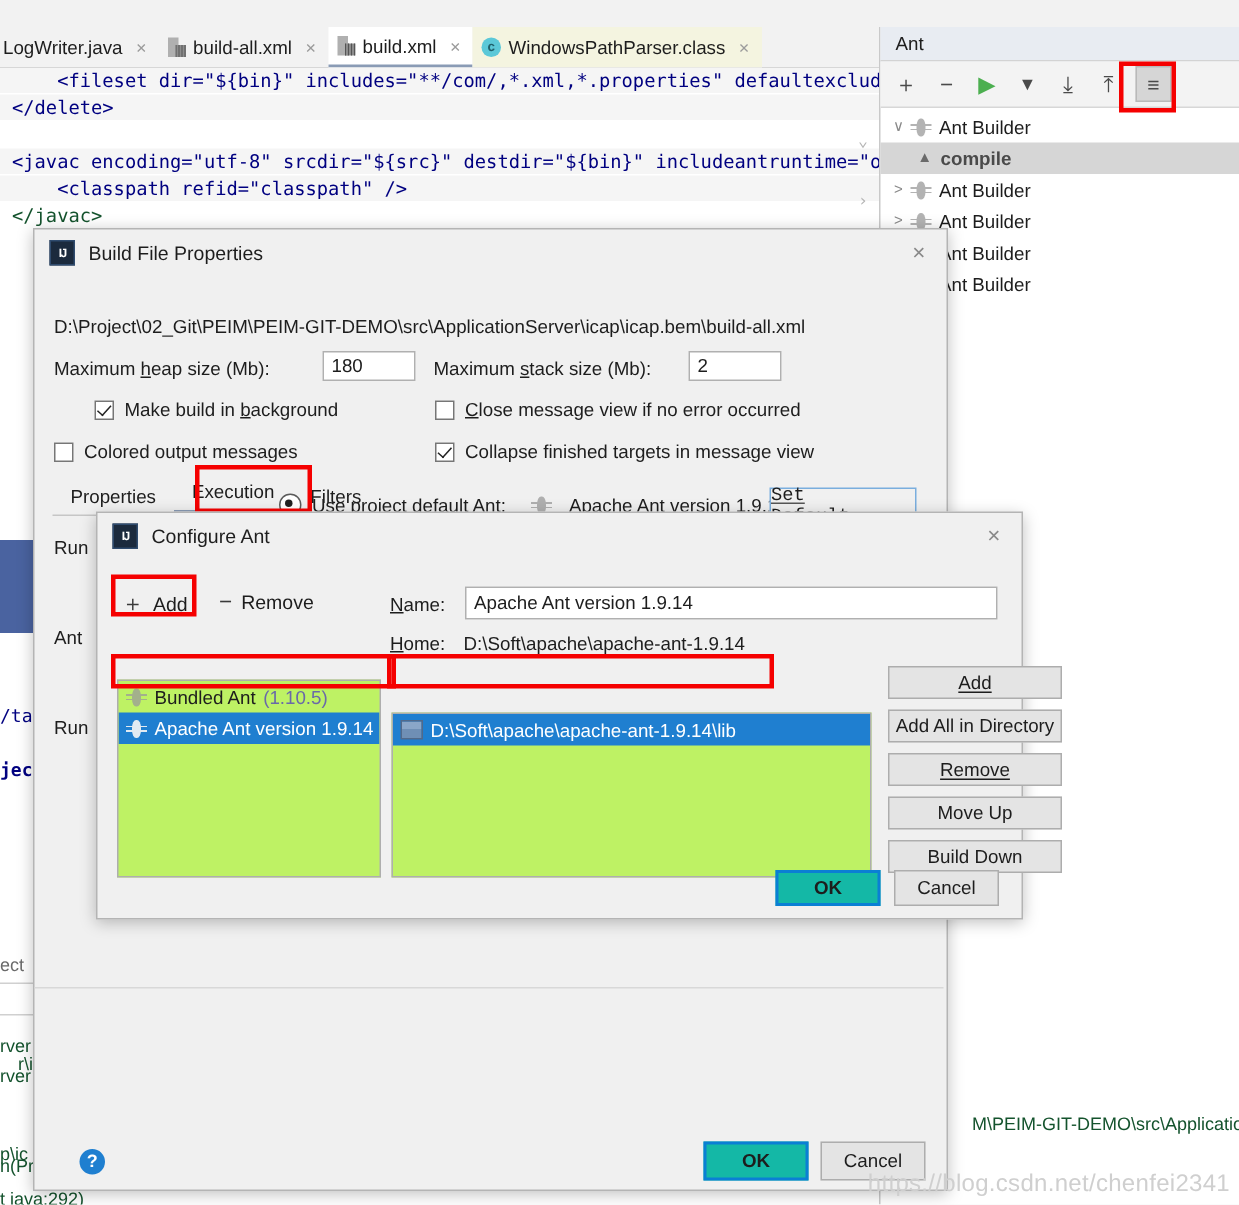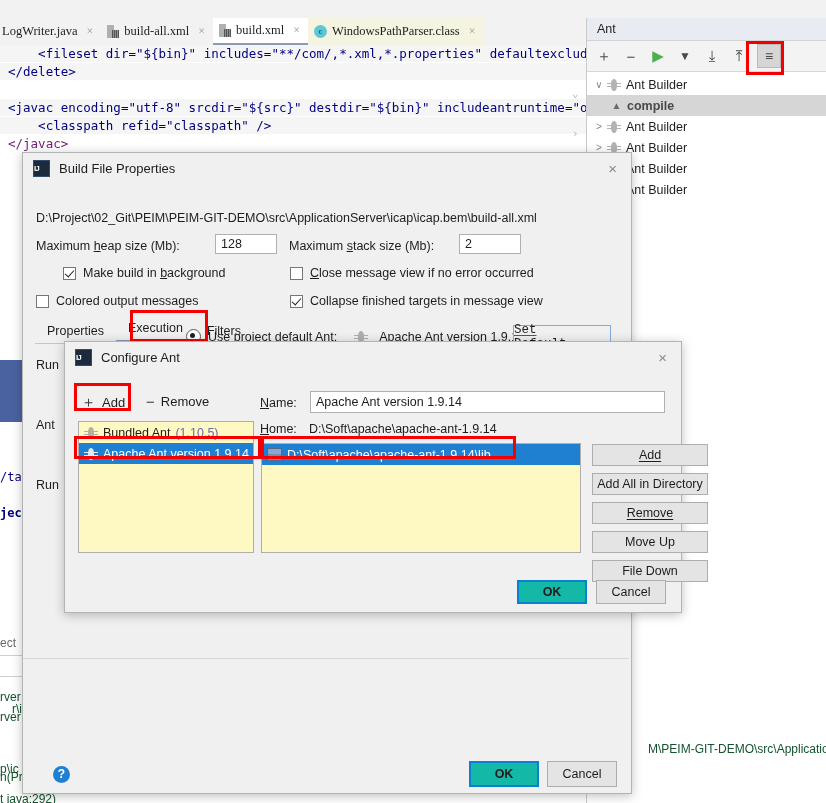--- a/index.html
+++ b/index.html
@@ -10,21 +10,21 @@
     font-size:12px;color:#1a1a1a;
     -webkit-font-smoothing:antialiased;
   }
   .abs{position:absolute;}
 
   
   #ide-root{position:absolute;left:0;top:0;width:826px;height:803px;background:#ffffff;}
   #top-strip{position:absolute;left:0;top:0;width:826px;height:18px;background:#f2f2f2;border-bottom:1px solid #c9c9c9;}
 
   
-  #tab-bar{position:absolute;left:0;top:18px;width:586px;height:27px;background:#f2f2f2;border-bottom:1px solid #404040;display:flex;align-items:center;font-family:Liberation Serif, serif;}
+  #tab-bar{position:absolute;left:0;top:18px;width:586px;height:27px;background:#f2f2f2;border-bottom:1px solid #404040;display:flex;align-items:center;}
   .etab{display:flex;align-items:center;gap:5px;padding:0 8px 0 6px;height:27px;box-sizing:border-box;font-size:12.5px;color:#1d1d1d;white-space:nowrap;}
   .etab.active-file{background:#ffffff;border-bottom:2px solid #8a9bb5;}
   .etab.selected-tab{background:#f4f4e0;}
   .etab .xclose{color:#9b9b9b;font-size:12px;margin-left:4px;}
   .ficon{width:12px;height:13px;position:relative;display:inline-block;flex:none;}
   .ficon.xmlicon:before{content:"";position:absolute;left:0;top:0;width:7px;height:13px;background:#b0b0b0;}
   .ficon.xmlicon:after{content:"";position:absolute;left:5px;top:5px;width:7px;height:8px;
     background:
       linear-gradient(90deg,#555 1px,transparent 1px) 0 0/2px 2px,
       #8d8d8d;}
@@ -54,21 +54,21 @@
   .anticon:after{content:"";position:absolute;left:0px;top:3px;width:14px;height:7px;
     background:
       linear-gradient(180deg,transparent 2px,#9a9a9a 2px,#9a9a9a 3px,transparent 3px),
       linear-gradient(180deg,transparent 5px,#9a9a9a 5px,#9a9a9a 6px,transparent 6px);}
   .tgt-icon{width:15px;text-align:center;color:#6a6a6a;font-size:10px;flex:none;margin-right:3px;}
   .tnode.target{font-weight:bold;color:#4a4a4a;padding-left:22px;}
 
   
   .dlg{position:absolute;background:#f0f0f0;border:1px solid #b4b4b4;box-shadow:0 2px 10px rgba(0,0,0,.25);}
   .dlg-title{height:30px;display:flex;align-items:center;padding:0 6px 0 10px;font-size:13px;color:#1d1d1d;}
-  .ij-logo{width:15px;height:15px;background:#1b2a3d;color:#fff;font-size:8px;font-weight:bold;line-height:15px;margin-right:9px;flex:none;border:1px solid #2f4b6e;letter-spacing:-1px;}
+  .ij-logo{width:15px;height:15px;background:#1b2a3d;color:#fff;font-size:8px;font-weight:bold;line-height:15px;text-align:center;margin-right:9px;flex:none;border:1px solid #2f4b6e;letter-spacing:-1px;}
   .dlg-x{margin-left:auto;color:#8a8a8a;font-size:15px;padding:0 8px;}
 
   .fld{background:#ffffff;border:1px solid #b0b0b0;height:20px;box-sizing:border-box;padding:0 5px;font-size:12.5px;color:#1d1d1d;display:flex;align-items:center;}
   .lbl{font-size:12.5px;color:#1d1d1d;white-space:nowrap;}
   .lbl u{text-decoration:underline;}
 
   .cbx{width:13px;height:13px;border:1px solid #767676;background:#fff;box-sizing:border-box;position:relative;flex:none;}
   .cbx.on:after{content:"";position:absolute;left:3px;top:0px;width:4px;height:8px;border:solid #222;border-width:0 1.6px 1.6px 0;transform:rotate(42deg);}
   .rdo{width:13px;height:13px;border:1px solid #5a5a5a;border-radius:50%;background:#fff;position:relative;flex:none;}
   .rdo.on:after{content:"";position:absolute;left:3px;top:3px;width:5px;height:5px;border-radius:50%;background:#222;}
@@ -80,21 +80,21 @@
   .redbox{position:absolute;border:3px solid #f50000;box-sizing:border-box;pointer-events:none;}
 
   
   #bfp{left:22px;top:152px;width:608px;height:640px;}
   #bfp .tabs{display:flex;align-items:flex-end;gap:0;height:26px;border-bottom:1px solid #c6c6c6;margin:0 12px;}
   #bfp .tab{padding:0 12px;height:24px;display:flex;align-items:center;font-size:12.5px;color:#1d1d1d;}
   #bfp .tab.active{border-bottom:3px solid #8a9bb5;}
 
   
   #cfg{left:64px;top:341px;width:616px;height:270px;}
-  .listbox{background:#fef9c3;border:1px solid #aeaeae;box-sizing:border-box;overflow:hidden;}
+  .listbox{background:#bef264;border:1px solid #aeaeae;box-sizing:border-box;overflow:hidden;margin-top:32px;}
   .lrow{height:21px;display:flex;align-items:center;padding-left:5px;font-size:12.5px;color:#1d1d1d;white-space:nowrap;}
   .lrow.sel{background:#1f7fd0;color:#ffffff;}
   .ver-grey{color:#6a6aa8;}
   .folder-ic{width:13px;height:11px;margin-right:5px;flex:none;background:linear-gradient(180deg,#8aa6c8 0 45%,#6f8fb5 45% 100%);border:1px solid #51698a;}
 
   
   #left-blue{position:absolute;left:0;top:360px;width:24px;height:62px;background:#4a63a0;}
   .bg-code{position:absolute;white-space:nowrap;font-family:"DejaVu Sans Mono","Liberation Mono",monospace;font-size:12px;color:#000080;}
   .bg-txt{position:absolute;white-space:nowrap;font-size:12px;color:#14532d;}
 
@@ -132,21 +132,21 @@
 
   <div id="editor">
     <div class="hl-line" style="top:0px;"></div>
     <div class="cline" style="top:1px;color:#000080;">    &lt;fileset dir="${bin}" includes="**/com/,*.xml,*.properties" defaultexcludes=</div>
     <div class="hl-line" style="top:18px;"></div>
     <div class="cline" style="top:19px;color:#000080;">&lt;/delete&gt;</div>
     <div class="hl-line" style="top:54px;"></div>
     <div class="cline" style="top:55px;color:#000080;">&lt;javac encoding="utf-8" srcdir="${src}" destdir="${bin}" includeantruntime="on" d</div>
     <div class="hl-line" style="top:72px;"></div>
     <div class="cline" style="top:73px;color:#000080;">    &lt;classpath refid="classpath" /&gt;</div>
-    <div class="cline" style="top:91px;color:#701a75;">&lt;/javac&gt;</div>
+    <div class="cline" style="top:91px;color:#14532d;">&lt;/javac&gt;</div>
 
     <span class="gchev" style="left:572px;top:42px;">⌄</span>
     <span class="gchev" style="left:572px;top:82px;">›</span>
     <span class="gchev" style="left:572px;top:110px;">›</span>
     <span class="gchev" style="left:572px;top:138px;">›</span>
   </div>
 
   <div id="left-blue"></div>
   <div class="bg-code" style="left:0px;top:470px;">/ta</div>
   <div class="bg-code" style="left:0px;top:506px;font-weight:bold;">ject</div>
@@ -227,21 +227,21 @@
   <div class="dlg" id="bfp">
     <div class="dlg-title">
       <span class="ij-logo">IJ</span>
       <span>Build File Properties</span>
       <span class="dlg-x">×</span>
     </div>
 
     <div class="lbl" style="position:absolute;left:13px;top:58px;">D:\Project\02_Git\PEIM\PEIM-GIT-DEMO\src\ApplicationServer\icap\icap.bem\build-all.xml</div>
 
     <div class="lbl" style="position:absolute;left:13px;top:86px;">Maximum <u>h</u>eap size (Mb):</div>
-    <div class="fld" style="position:absolute;left:192px;top:81px;width:62px;">128</div>
+    <div class="fld" style="position:absolute;left:192px;top:81px;width:62px;">180</div>
     <div class="lbl" style="position:absolute;left:266px;top:86px;">Maximum <u>s</u>tack size (Mb):</div>
     <div class="fld" style="position:absolute;left:436px;top:81px;width:62px;">2</div>
 
     <div style="position:absolute;left:13px;top:113px;display:flex;align-items:center;gap:7px;padding-left:27px;">
       <span class="cbx on"></span>
       <span class="lbl">Make build in <u>b</u>ackground</span>
     </div>
     <div style="position:absolute;left:267px;top:113px;display:flex;align-items:center;gap:7px;">
       <span class="cbx"></span>
       <span class="lbl"><u>C</u>lose message view if no error occurred</span>
@@ -343,28 +343,29 @@
     <div class="btn" style="position:absolute;left:527px;top:131px;width:116px;height:22px;">
       <span>Add All in Directory</span>
     </div>
     <div class="btn" style="position:absolute;left:527px;top:160px;width:116px;height:22px;">
       <span style="text-decoration:underline;text-underline-offset:2px;">Remove</span>
     </div>
     <div class="btn" style="position:absolute;left:527px;top:189px;width:116px;height:22px;">
       <span>Move Up</span>
     </div>
     <div class="btn" style="position:absolute;left:527px;top:218px;width:116px;height:22px;">
-      <span>File Down</span>
+      <span>Build Down</span>
     </div>
 
     <div class="btn primary" style="position:absolute;left:452px;top:238px;width:70px;height:24px;">
       <span>OK</span>
     </div>
     <div class="btn" style="position:absolute;left:531px;top:238px;width:70px;height:24px;">
       <span>Cancel</span>
     </div>
   </div>
 
   <div class="redbox" style="left:74px;top:383px;width:57px;height:28px;"></div>
   <div class="redbox" style="left:74px;top:436px;width:190px;height:23px;"></div>
   <div class="redbox" style="left:258px;top:436px;width:258px;height:23px;"></div>
 
+  <div id="watermark">https://blog.csdn.net/chenfei2341</div>
 </div>
 
 </body></html>

